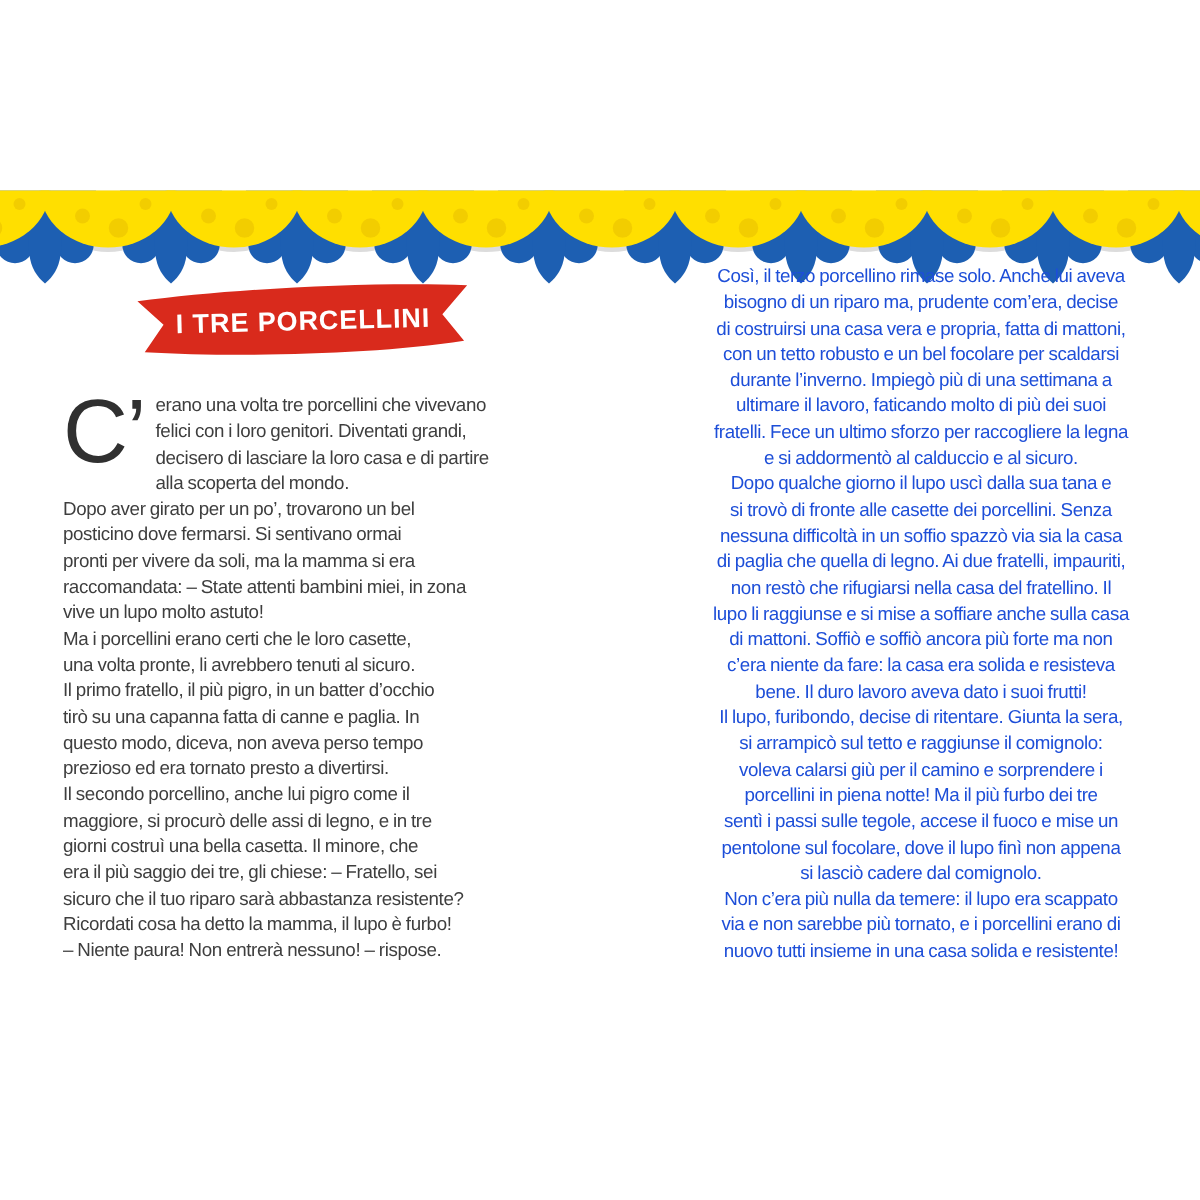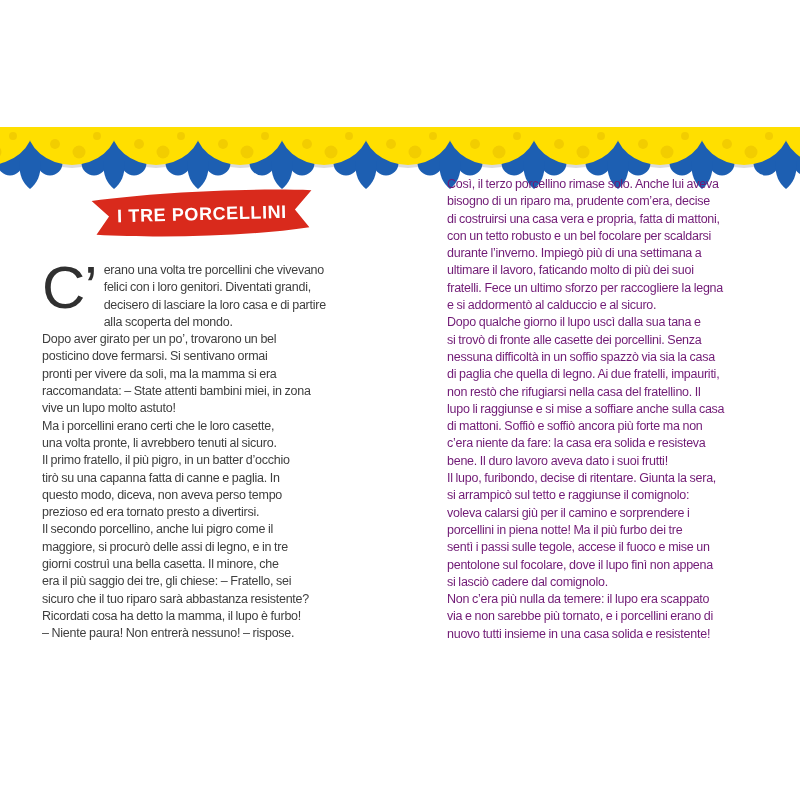--- a/index.html
+++ b/index.html
@@ -193,21 +193,21 @@
 questo modo, diceva, non aveva perso tempo
 prezioso ed era tornato presto a divertirsi.
 Il secondo porcellino, anche lui pigro come il
 maggiore, si procurò delle assi di legno, e in tre
 giorni costruì una bella casetta. Il minore, che
 era il più saggio dei tre, gli chiese: – Fratello, sei
 sicuro che il tuo riparo sarà abbastanza resistente?
 Ricordati cosa ha detto la mamma, il lupo è furbo!
 – Niente paura! Non entrerà nessuno! – rispose.</span></div>
 
-  <div class="col col-right" style="color: #701a75;"><span class="body-text">Così, il terzo porcellino rimase solo. Anche lui aveva
+  <div class="col col-right" style="color: #1d4ed8; text-align: center;"><span class="body-text">Così, il terzo porcellino rimase solo. Anche lui aveva
 bisogno di un riparo ma, prudente com’era, decise
 di costruirsi una casa vera e propria, fatta di mattoni,
 con un tetto robusto e un bel focolare per scaldarsi
 durante l’inverno. Impiegò più di una settimana a
 ultimare il lavoro, faticando molto di più dei suoi
 fratelli. Fece un ultimo sforzo per raccogliere la legna
 e si addormentò al calduccio e al sicuro.
 Dopo qualche giorno il lupo uscì dalla sua tana e
 si trovò di fronte alle casette dei porcellini. Senza
 nessuna difficoltà in un soffio spazzò via sia la casa

